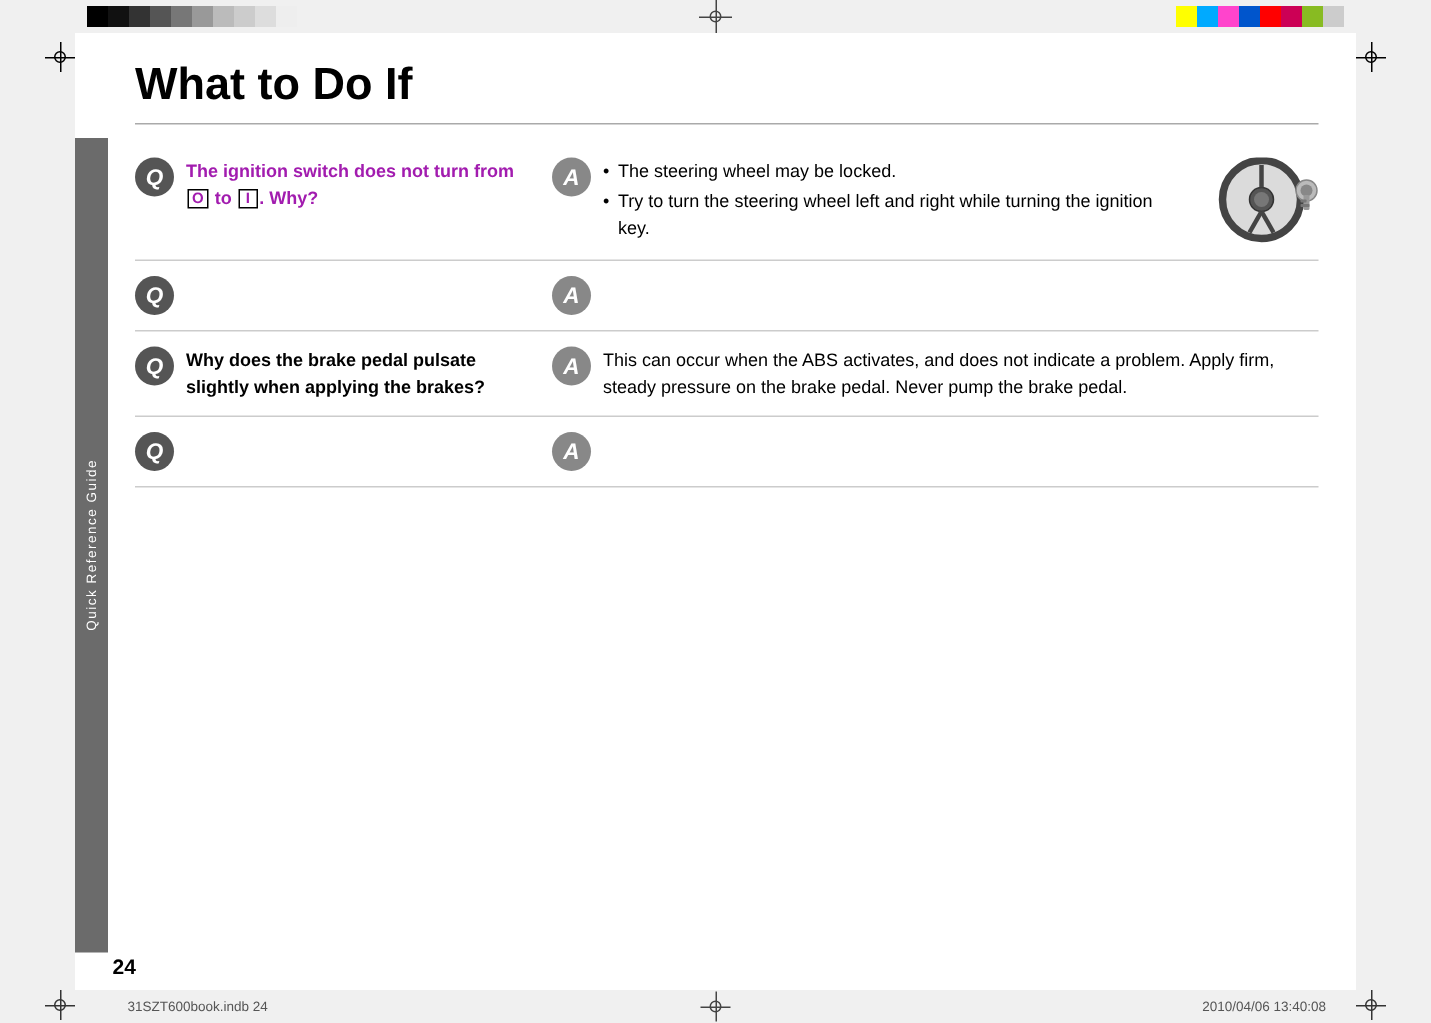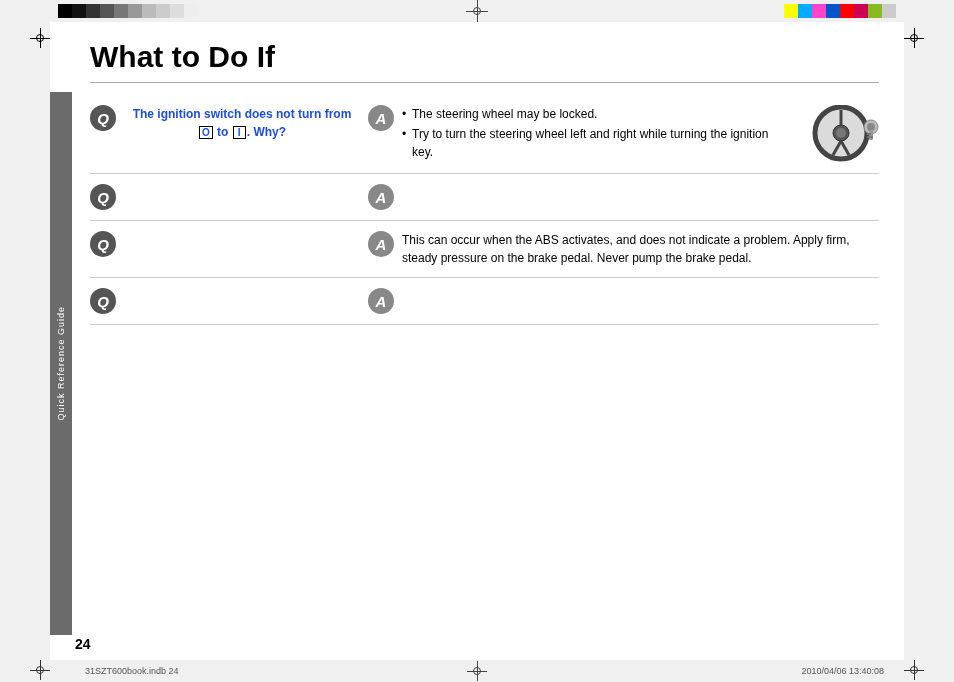--- a/index.html
+++ b/index.html
@@ -67,21 +67,21 @@
 
   <div style="margin-left:22px;padding:18px 25px 15px 18px;">
 
     <h1 style="font-size:30px;font-weight:bold;color:#000;margin-bottom:12px;padding-bottom:8px;border-bottom:1.5px solid #aaa;font-family:Arial,sans-serif;">What to Do If</h1>
 
     <div>
 
       <div style="display:flex;align-items:flex-start;padding:10px 0;border-bottom:1px solid #ccc;gap:8px;">
         <div style="display:flex;align-items:flex-start;gap:8px;width:270px;min-width:270px;">
           <div style="width:26px;height:26px;background:#555;border-radius:50%;display:flex;align-items:center;justify-content:center;color:white;font-weight:bold;font-size:15px;flex-shrink:0;font-style:italic;">Q</div>
-          <div style="font-size:12px;font-weight:bold;color:#1d4ed8;line-height:1.5;text-align:center;">
+          <div style="font-size:12px;font-weight:bold;color:#a21caf;line-height:1.5;">
             The ignition switch does not turn from
             <span style="display:inline-flex;align-items:center;justify-content:center;border:1.5px solid #000;padding:0 2px;font-size:10px;min-width:13px;height:13px;margin:0 1px;vertical-align:middle;font-weight:bold;">O</span>
             to
             <span style="display:inline-flex;align-items:center;justify-content:center;border:1.5px solid #000;padding:0 2px;font-size:10px;min-width:13px;height:13px;margin:0 1px;vertical-align:middle;font-weight:bold;">I</span>. Why?
           </div>
         </div>
         <div style="display:flex;align-items:flex-start;gap:8px;flex:1;">
           <div style="width:26px;height:26px;background:#888;border-radius:50%;display:flex;align-items:center;justify-content:center;color:white;font-weight:bold;font-size:15px;flex-shrink:0;font-style:italic;">A</div>
           <div style="font-size:12px;color:#000;line-height:1.5;flex:1;">
             <div style="padding-left:10px;position:relative;">
@@ -123,20 +123,23 @@
           <div style="width:26px;height:26px;background:#555;border-radius:50%;display:flex;align-items:center;justify-content:center;color:white;font-weight:bold;font-size:15px;flex-shrink:0;font-style:italic;">Q</div>
         </div>
         <div style="display:flex;align-items:flex-start;gap:8px;flex:1;">
           <div style="width:26px;height:26px;background:#888;border-radius:50%;display:flex;align-items:center;justify-content:center;color:white;font-weight:bold;font-size:15px;flex-shrink:0;font-style:italic;">A</div>
         </div>
       </div>
 
       <div style="display:flex;align-items:flex-start;padding:10px 0;border-bottom:1px solid #ccc;gap:8px;">
         <div style="display:flex;align-items:flex-start;gap:8px;width:270px;min-width:270px;">
           <div style="width:26px;height:26px;background:#555;border-radius:50%;display:flex;align-items:center;justify-content:center;color:white;font-weight:bold;font-size:15px;flex-shrink:0;font-style:italic;">Q</div>
+          <div style="font-size:12px;font-weight:bold;color:#000;line-height:1.5;">
+            Why does the brake pedal pulsate slightly when applying the brakes?
+          </div>
         </div>
         <div style="display:flex;align-items:flex-start;gap:8px;flex:1;">
           <div style="width:26px;height:26px;background:#888;border-radius:50%;display:flex;align-items:center;justify-content:center;color:white;font-weight:bold;font-size:15px;flex-shrink:0;font-style:italic;">A</div>
           <div style="font-size:12px;color:#000;line-height:1.5;">
             This can occur when the ABS activates, and does not indicate a problem. Apply firm, steady pressure on the brake pedal. Never pump the brake pedal.
           </div>
         </div>
       </div>
 
       <div style="display:flex;align-items:flex-start;padding:10px 0;border-bottom:1px solid #ccc;gap:8px;">

